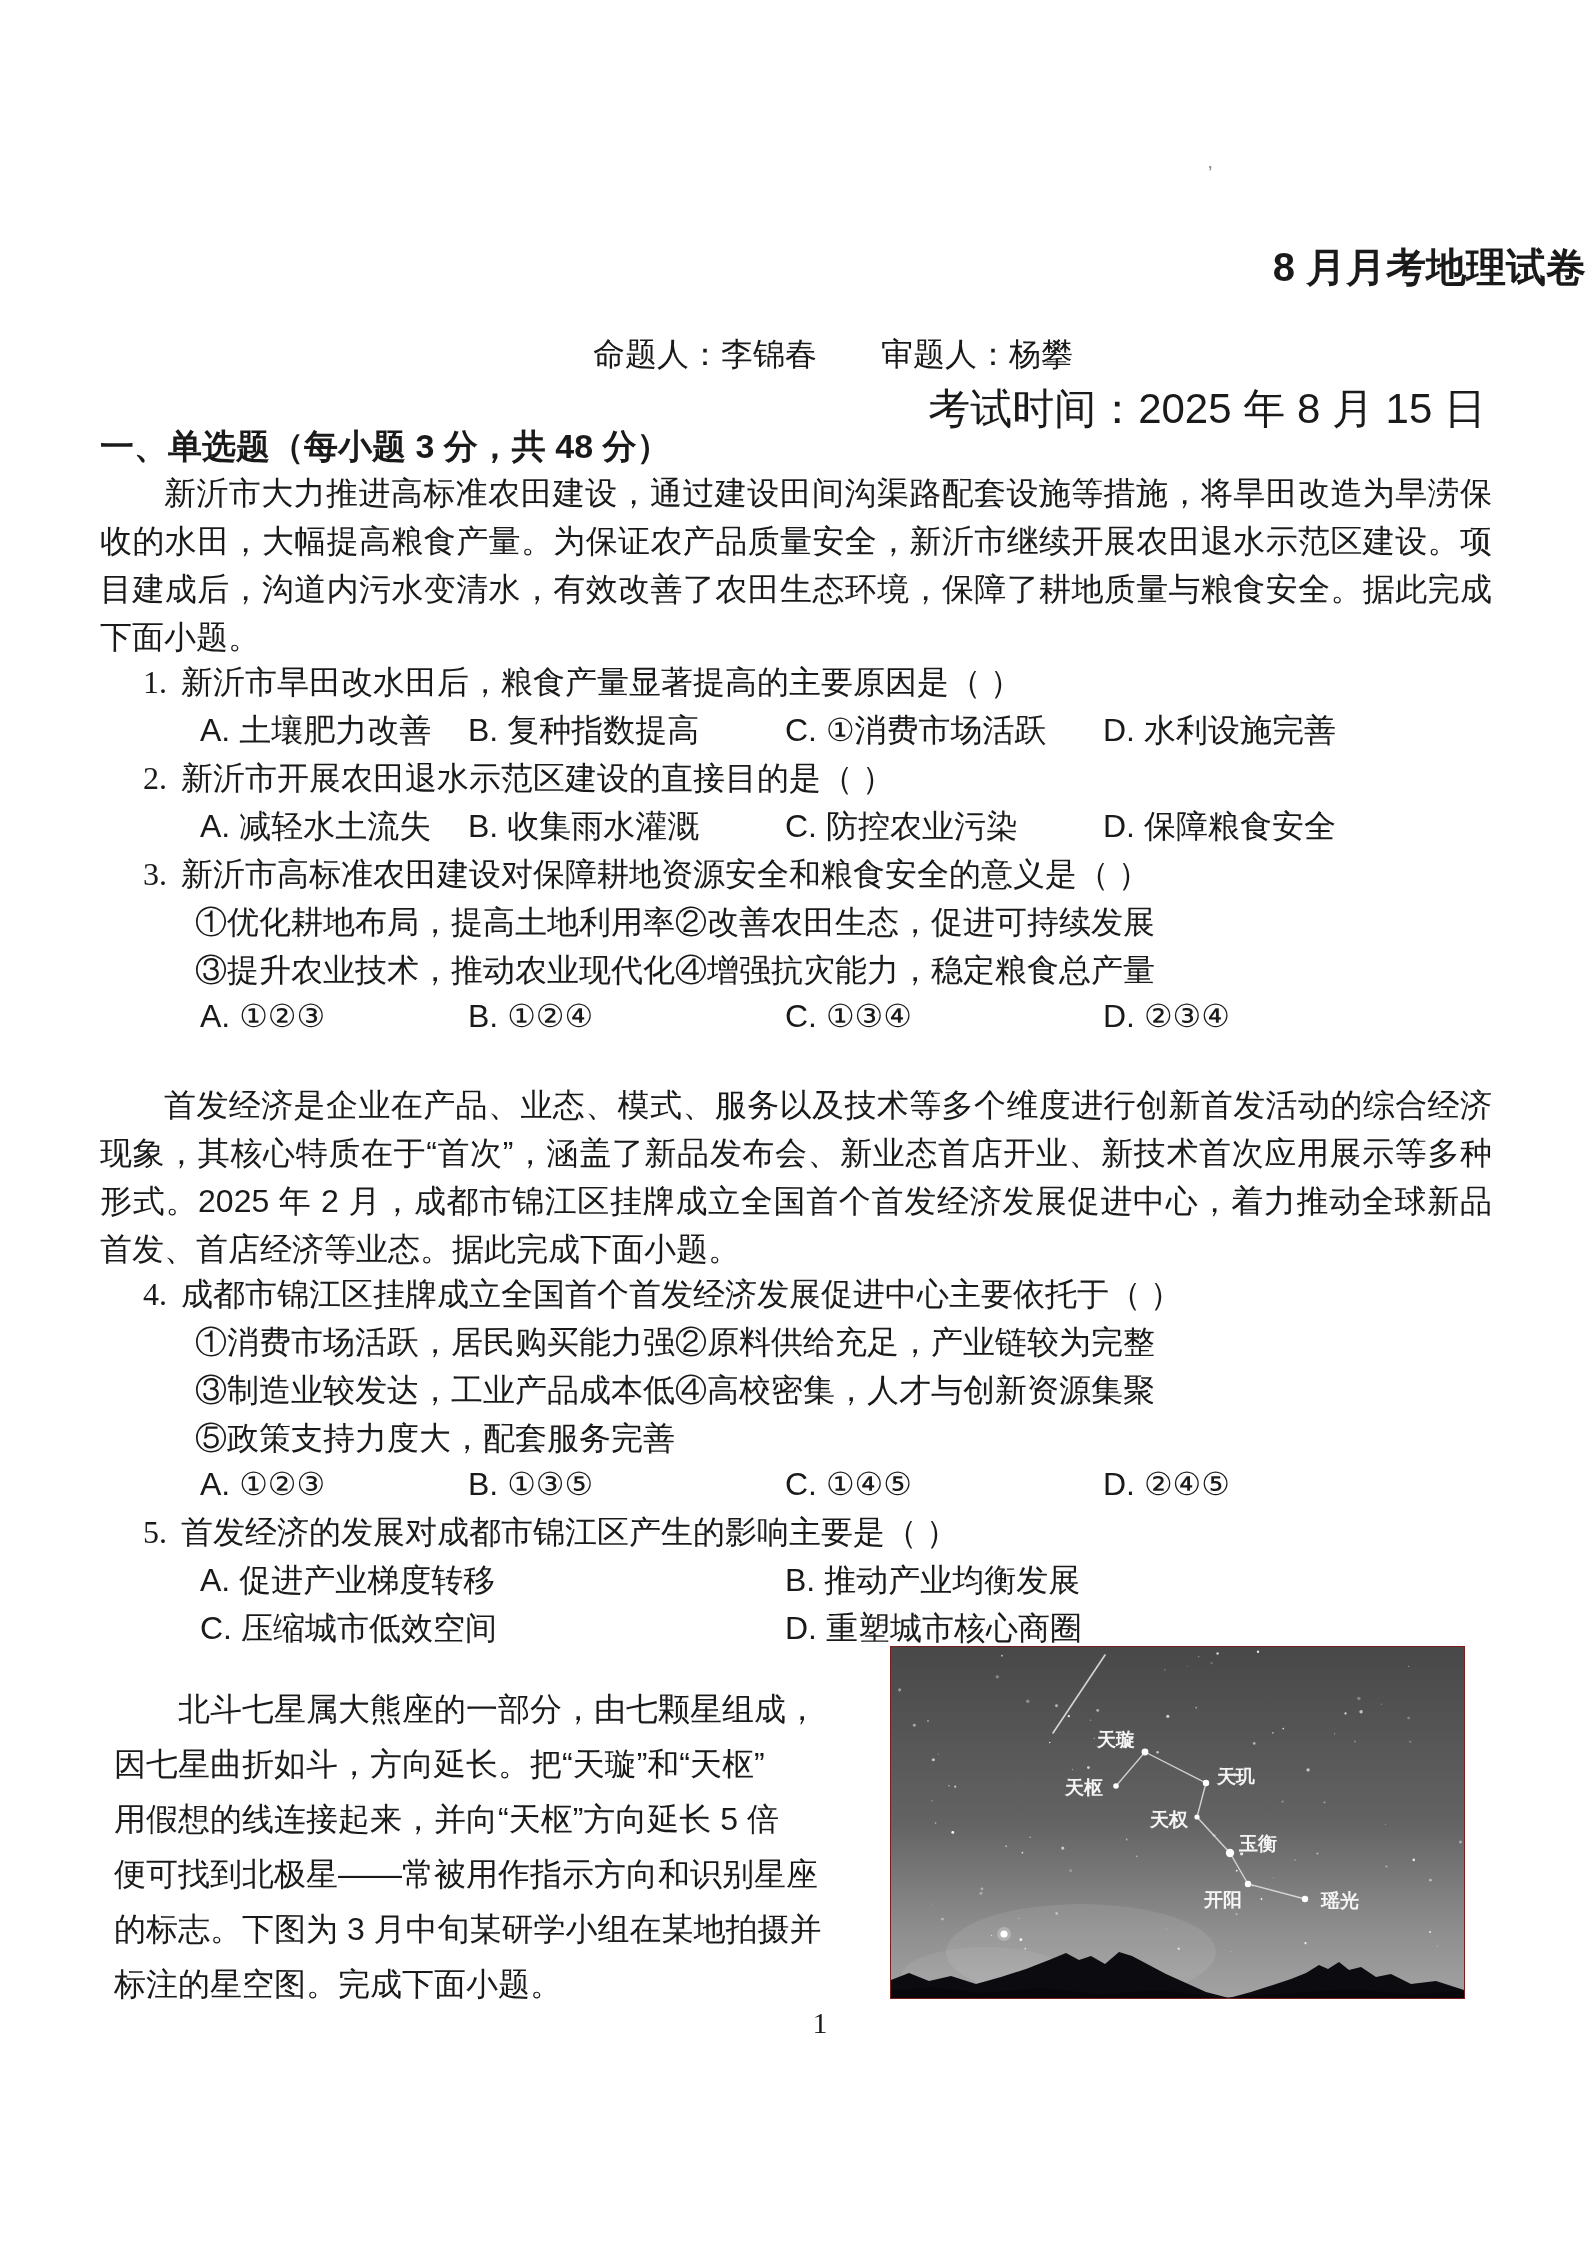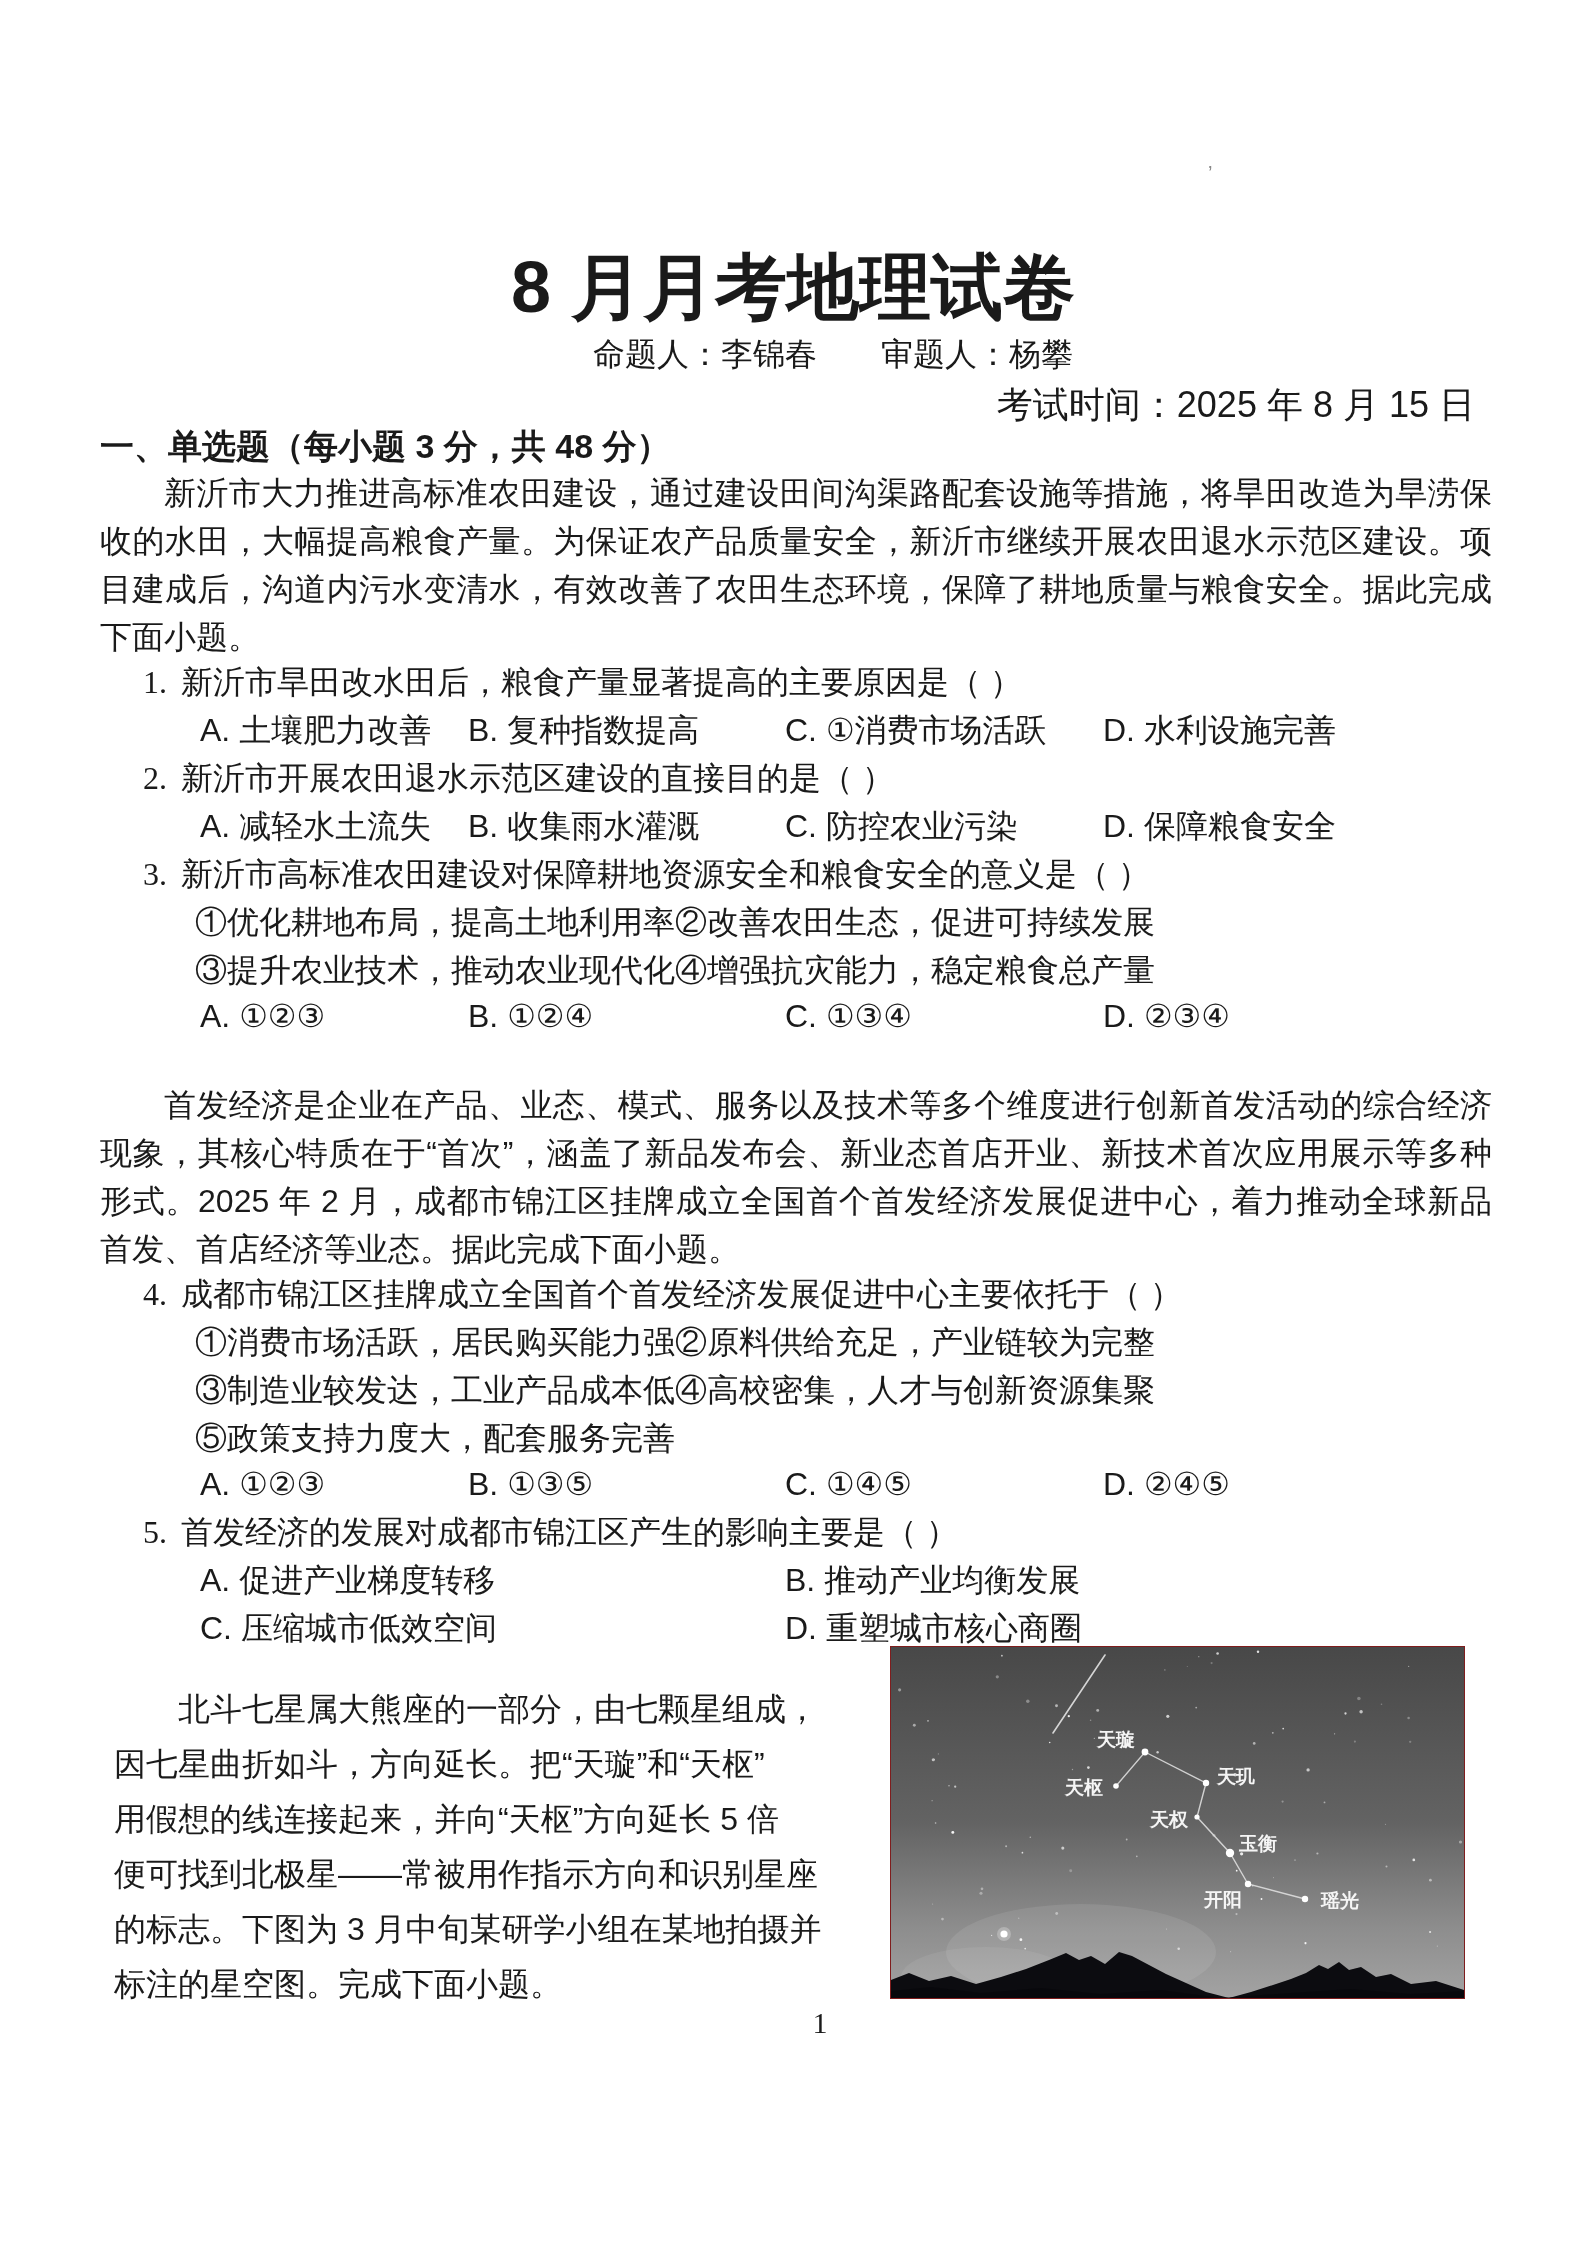--- a/index.html
+++ b/index.html
@@ -1,23 +1,23 @@
 <!DOCTYPE html>
 <html><head>
 <meta charset="utf-8">
 <style>
   html,body{margin:0;padding:0;background:#ffffff;}
   #page{position:relative;width:1586px;height:2245px;background:#ffffff;overflow:hidden;
         font-family:"Liberation Sans",sans-serif;color:#1a1a1a;}
   .abs{position:absolute;white-space:nowrap;}
   .title1{left:0;width:1586px;text-align:center;font-family:"Liberation Serif",serif;
           font-weight:bold;font-size:43px;letter-spacing:1px;}
-  .title2{left:0;width:1586px;text-align:center;font-weight:700;font-size:72px;}
+  .title2{left:0;width:1586px;text-align:right;font-weight:700;font-size:40px;}
   .authors{left:40px;width:1586px;text-align:center;font-size:32px;}
-  .examtime{right:111px;font-size:36px;}
+  .examtime{right:100px;font-size:42px;}
   .heading{left:100px;font-size:34px;font-weight:700;}
   .para{position:absolute;left:100px;width:1392px;font-size:32px;line-height:48px;
         text-align:justify;text-indent:2em;color:#1a1a1a;}
   .qline{left:143px;font-size:32px;}
   .qnum{display:inline-block;margin-right:14px;font-family:"Liberation Serif",serif;}
   .subline{left:195px;font-size:32px;}
   .optrow{left:0;width:1586px;height:48px;font-size:32px;}
   .optrow span{position:absolute;white-space:nowrap;}
   .p3line{left:100px;font-size:32px;margin-left:14px;}
   .p3first{text-indent:2em;}

